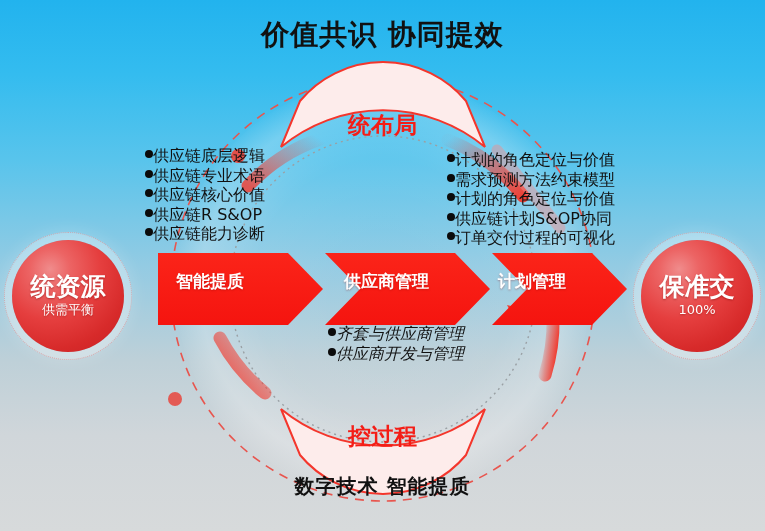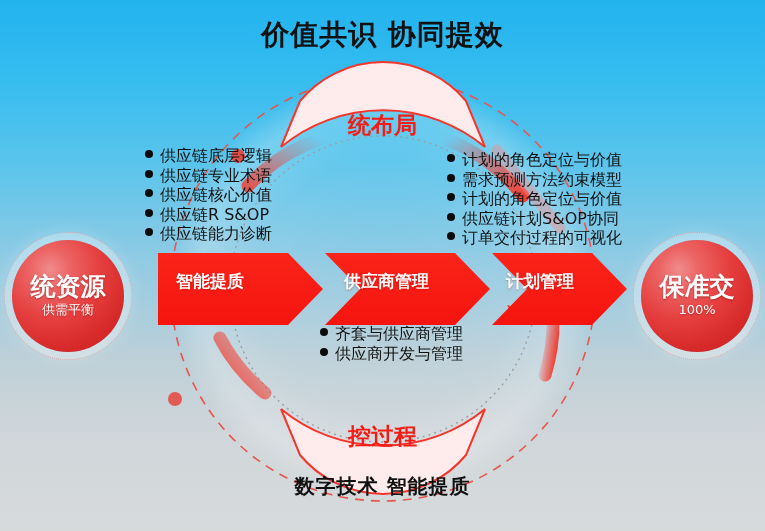--- a/index.html
+++ b/index.html
@@ -57,36 +57,36 @@
   #banner-bottom-text { top:421px; }
 
   
   .chev-label {
     position:absolute; color:#fff; font-weight:bold; font-size:17px;
     text-shadow:0 1px 2px rgba(140,0,0,.35);
     white-space:nowrap;
   }
   #chev-l0 { left:176px; top:270px; }
   #chev-l1 { left:344px; top:270px; }
-  #chev-l2 { left:498px; top:270px;margin-left:8px; }
+  #chev-l2 { left:498px; top:270px; }
 
   
   .blist { position:absolute; }
   .blist .row {
-    display:flex; align-items:baseline; gap:7px;
+    display:flex; align-items:baseline; 
     font-size:16px; color:#111; line-height:19.5px;
     white-space:nowrap;
   }
   .blist .dot {
     width:8px; height:8px; border-radius:50%; background:#0b0b0b;
     flex:0 0 8px; transform:translateY(-3px);
   }
   #list-left   { left:145px; top:146px; }
   #list-right  { left:447px; top:150px; }
-  #list-bottom { left:320px; top:324px; }
+  #list-bottom { left:328px; top:324px;font-style:italic; }
 </style>
 </head>
 <body>
 
 <div id="stage">
 
   <svg class="layer" viewBox="0 0 765 531" width="765" height="531">
     <defs>
 
       <radialGradient id="wheelHalo" cx="50%" cy="50%" r="50%">

